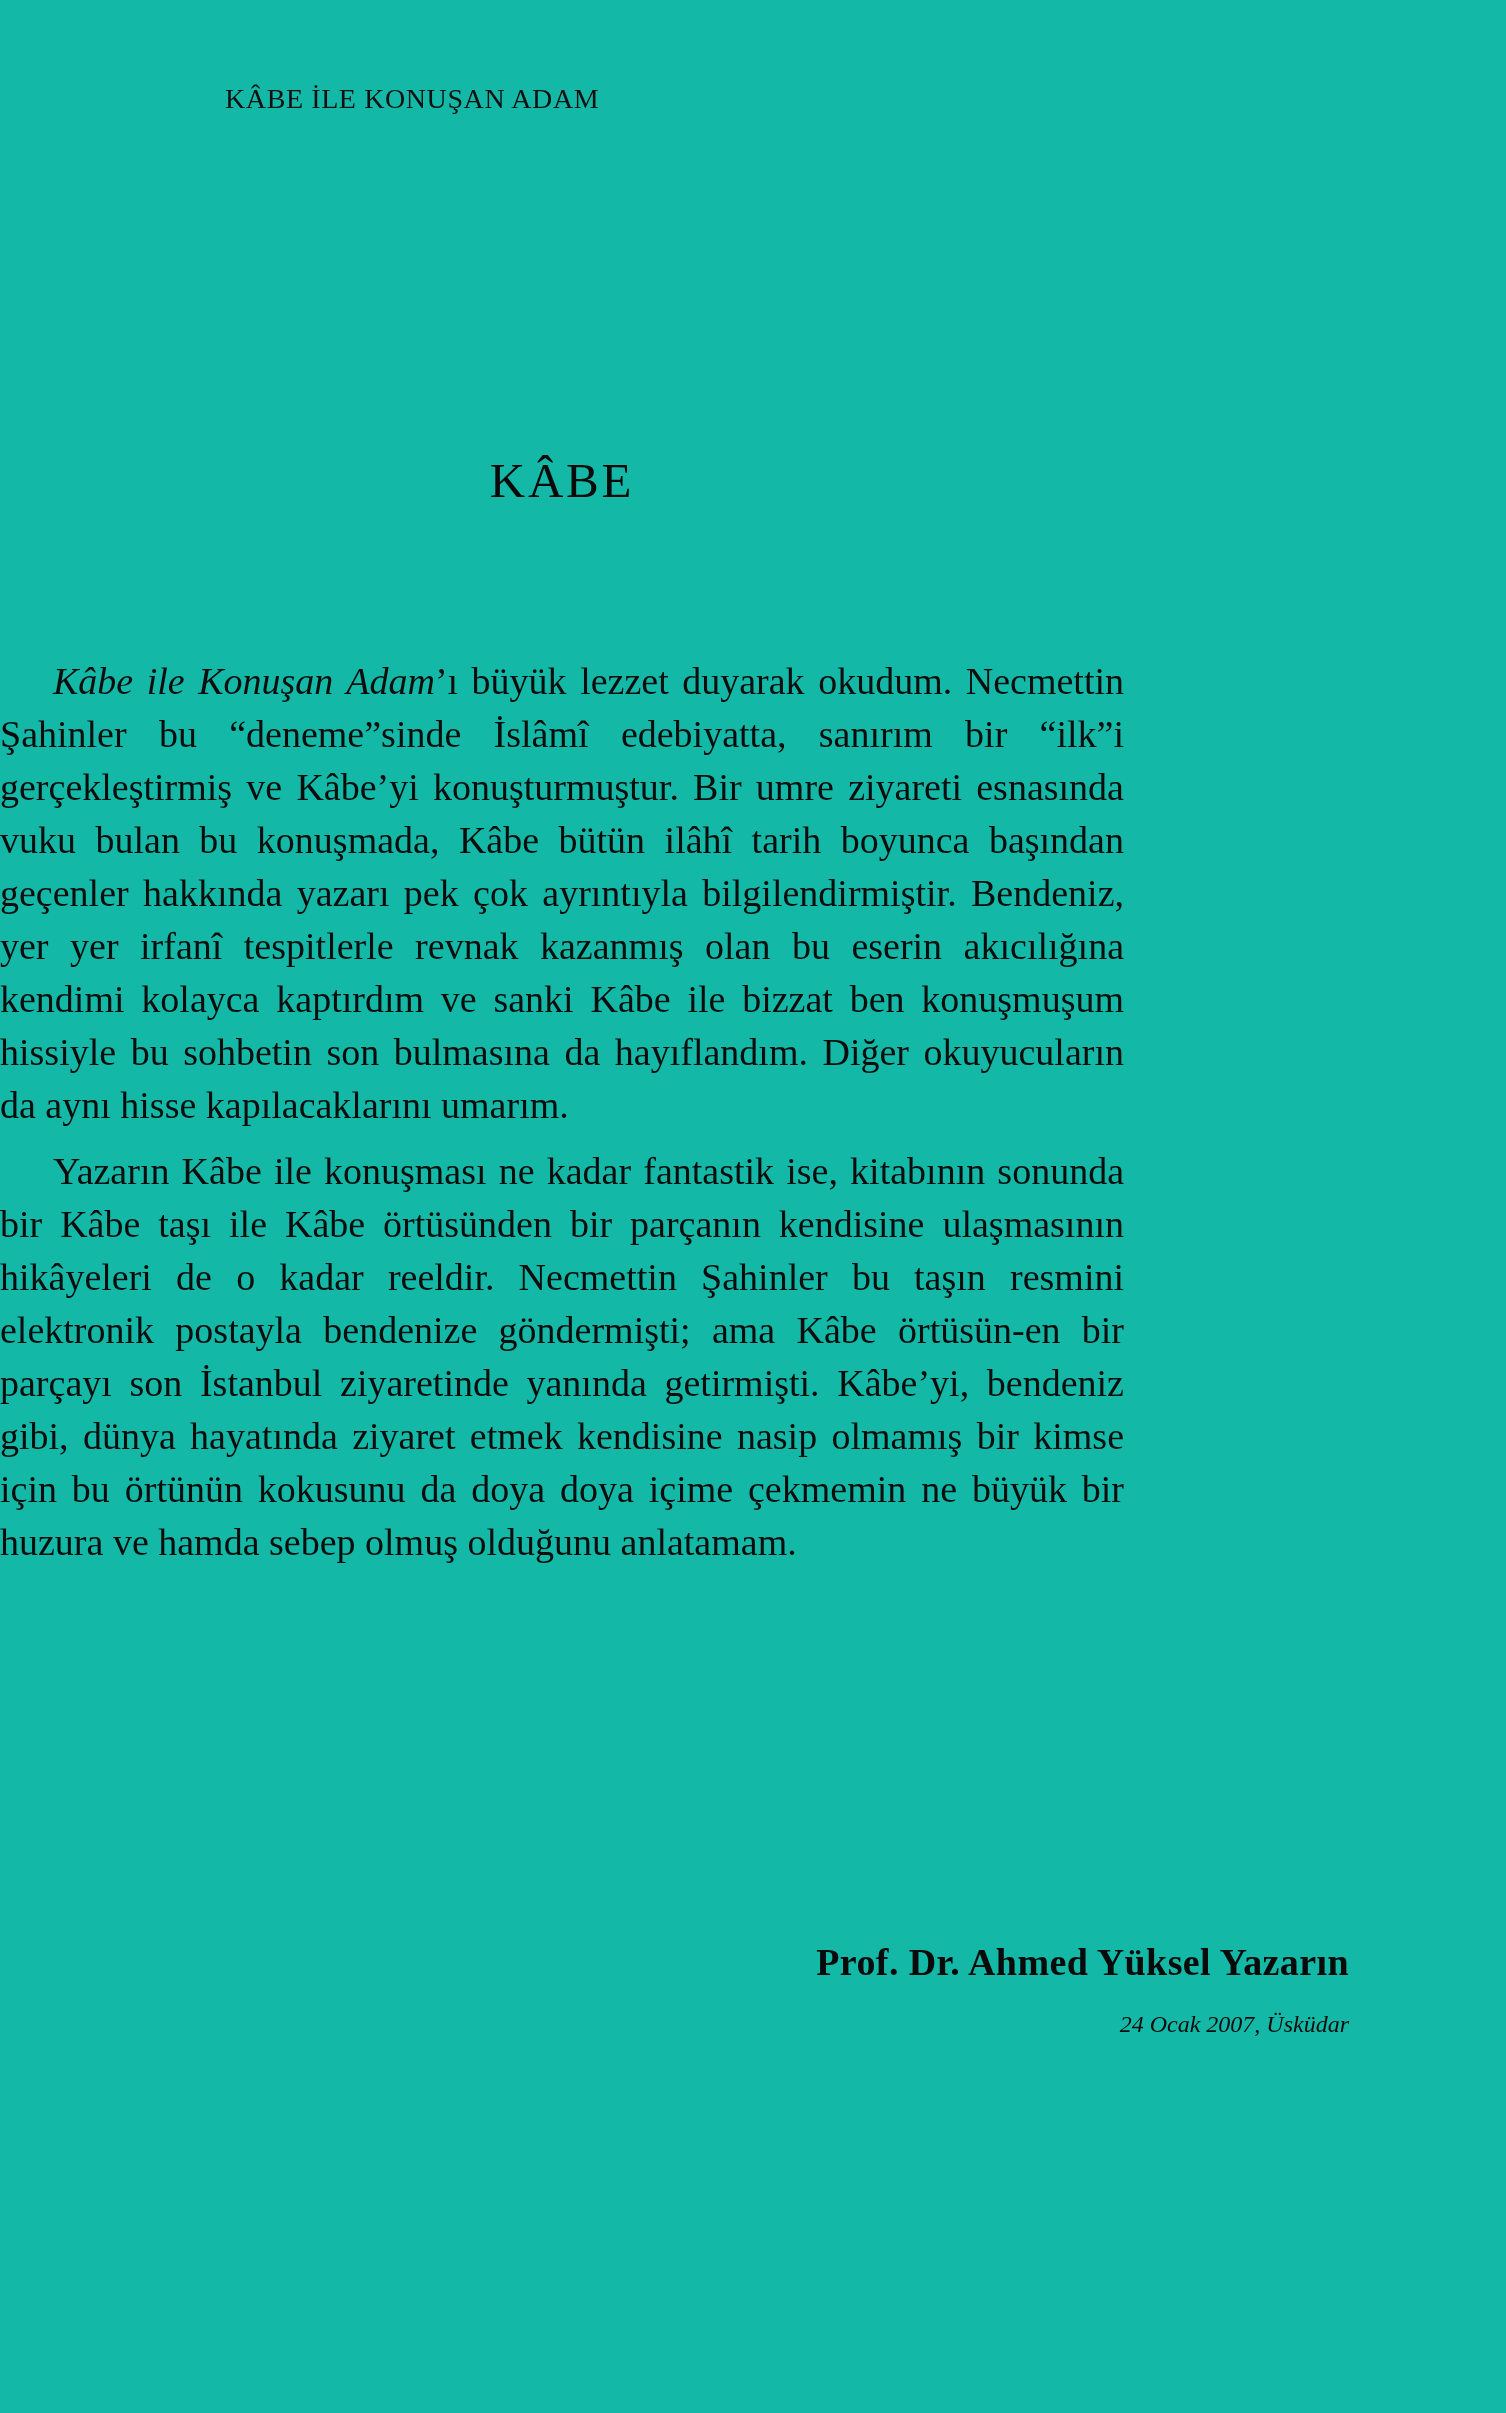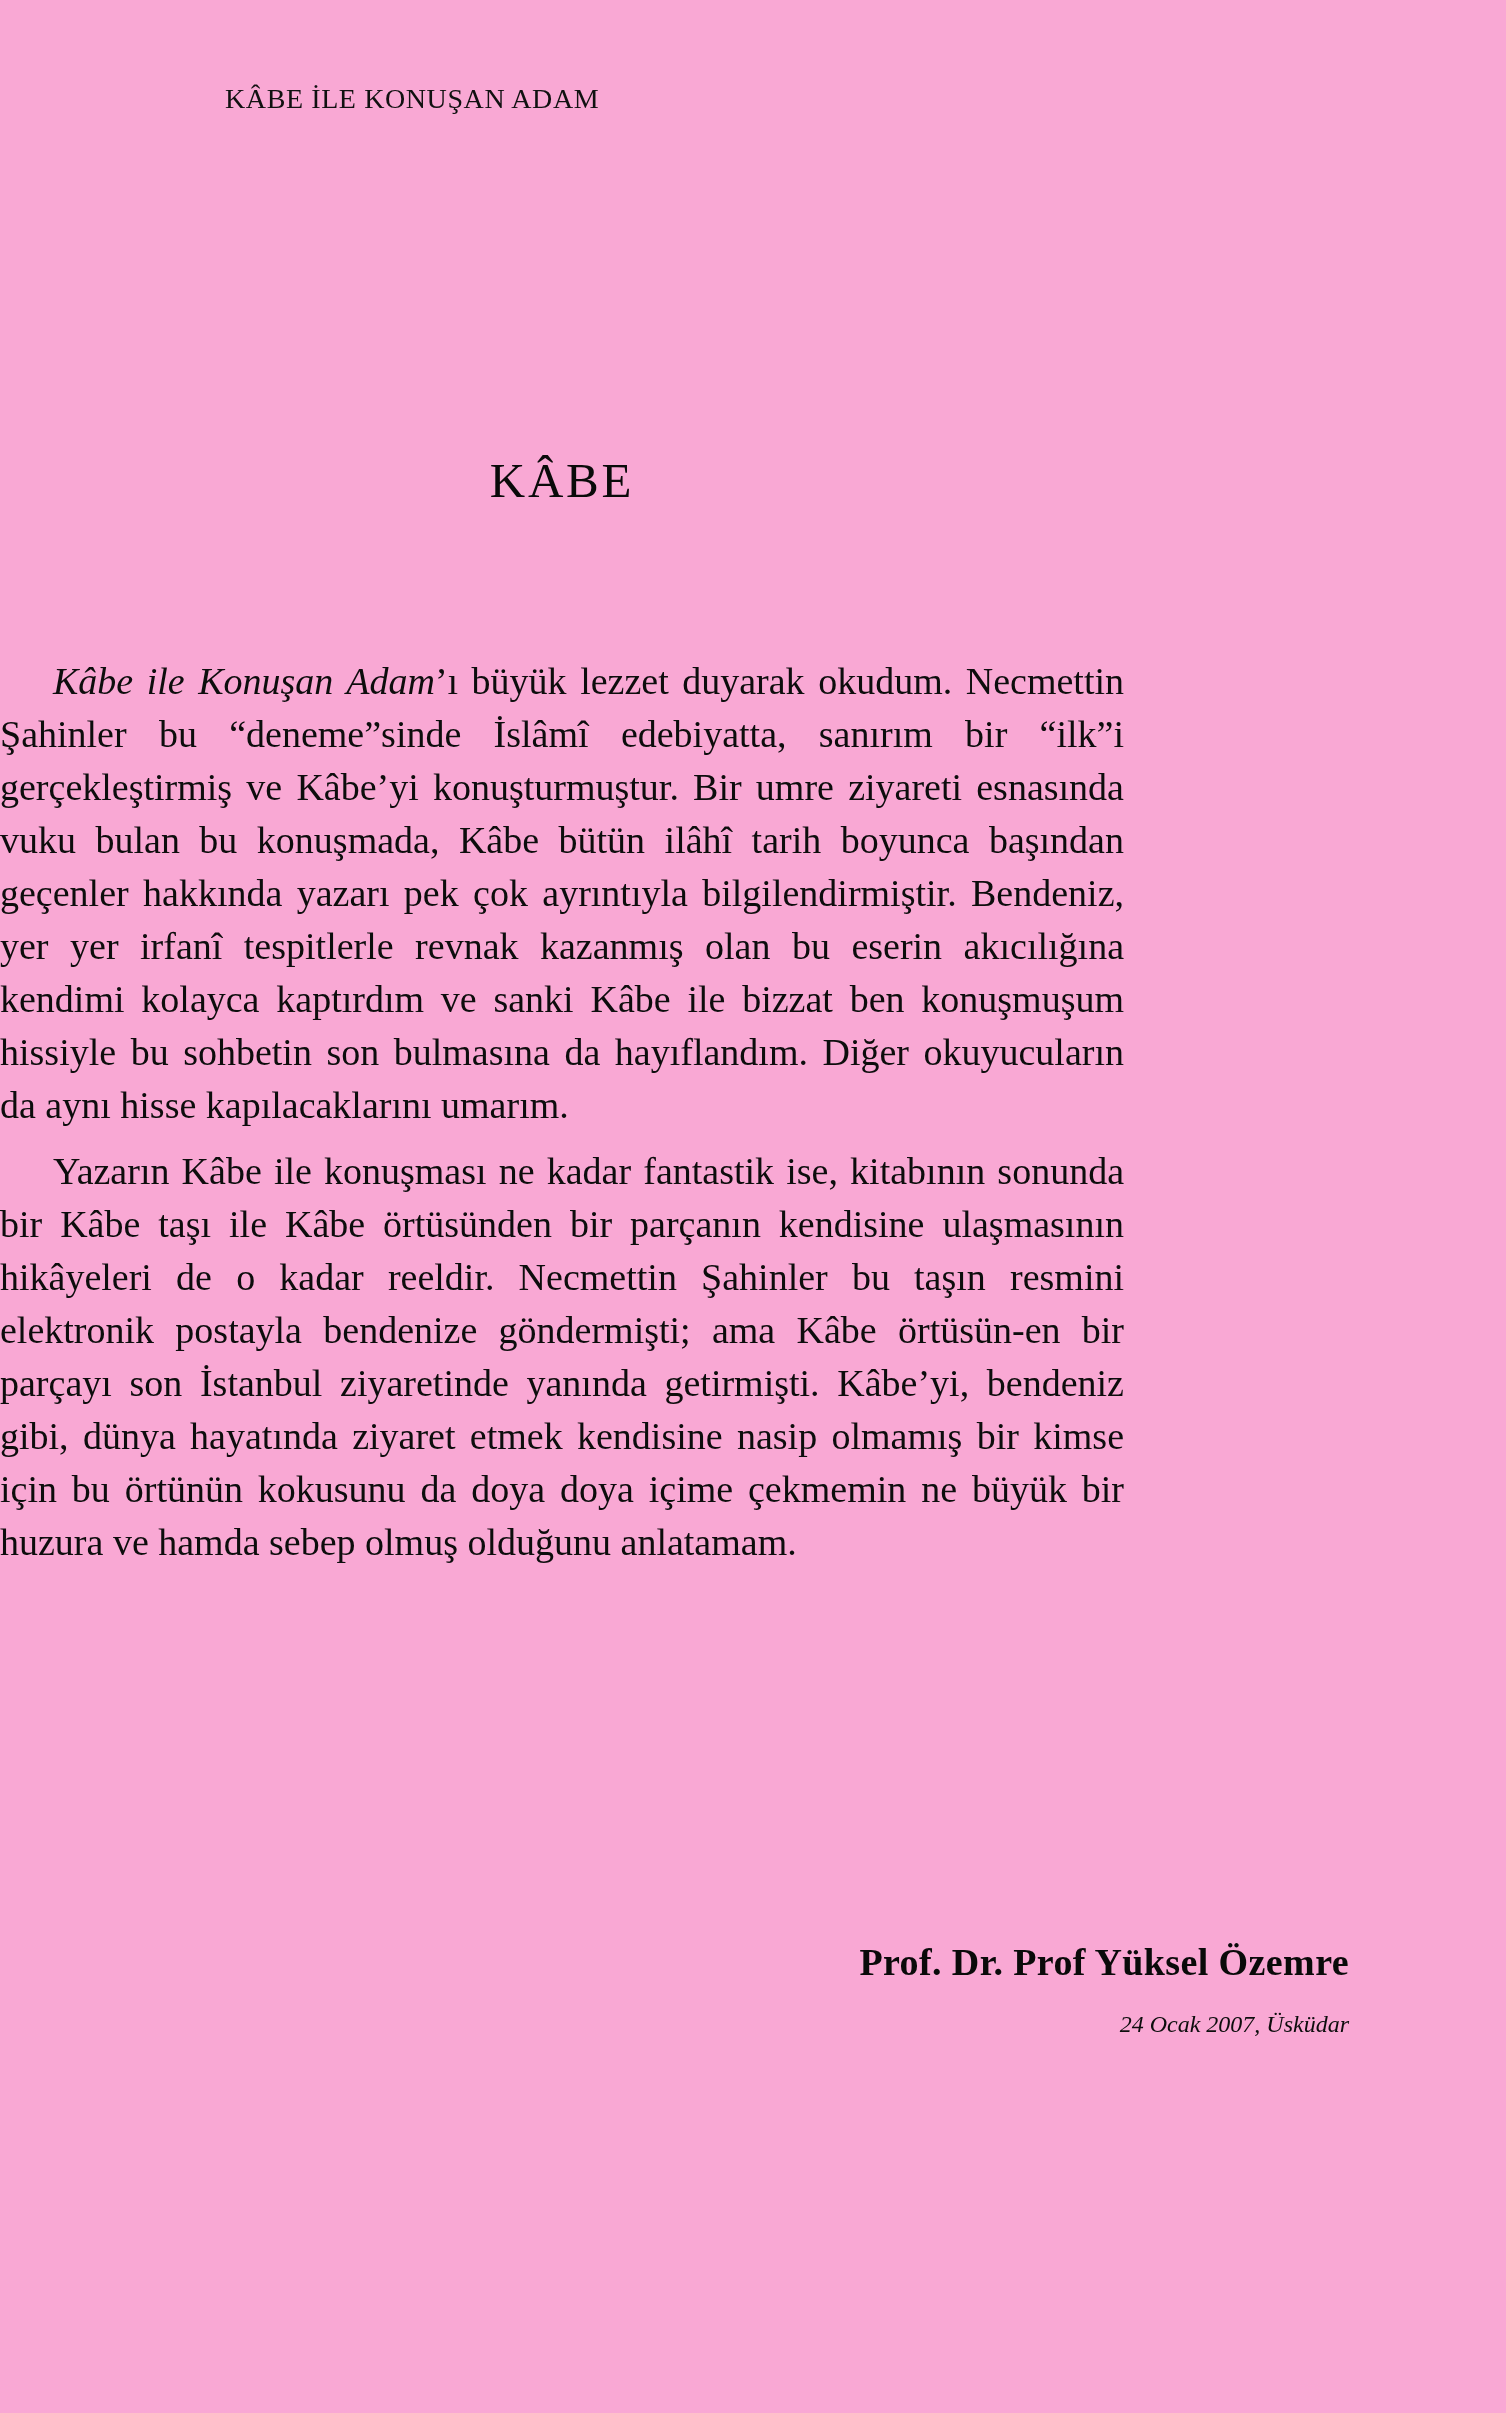--- a/index.html
+++ b/index.html
@@ -5,21 +5,21 @@
   html, body {
     margin: 0;
     padding: 0;
     background: #ffffff;
   }
 
   .page {
     position: relative;
     width: 1507px;
     height: 2413px;
-    background: #f9a8d4;
+    background: #14b8a6;
     margin: 0 auto;
     overflow: hidden;
     font-family: "Liberation Serif", "DejaVu Serif", serif;
     color: #0d0d0d;
     box-sizing: border-box;
   }
 
   
   .running-header {
     position: absolute;
@@ -113,18 +113,18 @@
   <div class="body-copy">
 
     <p class="para"><span class="title-italic">Kâbe ile Konuşan Adam</span><span>’ı büyük lezzet duyarak okudum. Necmettin Şahinler bu “deneme”sinde İslâmî edebiyatta, sanırım bir “ilk”i gerçekleştirmiş ve Kâbe’yi konuşturmuştur. Bir umre ziyareti esnasında vuku bulan bu konuşmada, Kâbe bütün ilâhî tarih boyunca başından geçenler hakkında yazarı pek çok ayrıntıyla bilgilendirmiştir. Bendeniz, yer yer irfanî tespitlerle revnak kazanmış olan bu eserin akıcılığına kendimi kolayca kaptırdım ve sanki Kâbe ile bizzat ben konuşmuşum hissiyle bu sohbetin son bulmasına da hayıflandım. Diğer okuyucuların da aynı hisse kapılacaklarını umarım.</span></p>
 
     <p class="para"><span>Yazarın Kâbe ile konuşması ne kadar fantastik ise, kitabının sonunda bir Kâbe taşı ile Kâbe örtüsünden bir parçanın kendisine ulaşmasının hikâyeleri de o kadar reeldir. Necmettin Şahinler bu taşın resmini elektronik postayla bendenize göndermişti; ama Kâbe örtüsün-en bir parçayı son İstanbul ziyaretinde yanında getirmişti. Kâbe’yi, bendeniz gibi, dünya hayatında ziyaret etmek kendisine nasip olmamış bir kimse için bu örtünün kokusunu da doya doya içime çekmemin ne büyük bir huzura ve hamda sebep olmuş olduğunu anlatamam.</span></p>
 
 
   </div>
 
   <div class="signature-block">
-    <div class="signature-name">Prof. Dr. Prof Yüksel Özemre</div>
+    <div class="signature-name">Prof. Dr. Ahmed Yüksel Yazarın</div>
     <div class="signature-date">24 Ocak 2007, Üsküdar</div>
   </div>
 
 </div>
 
 
 </body></html>

